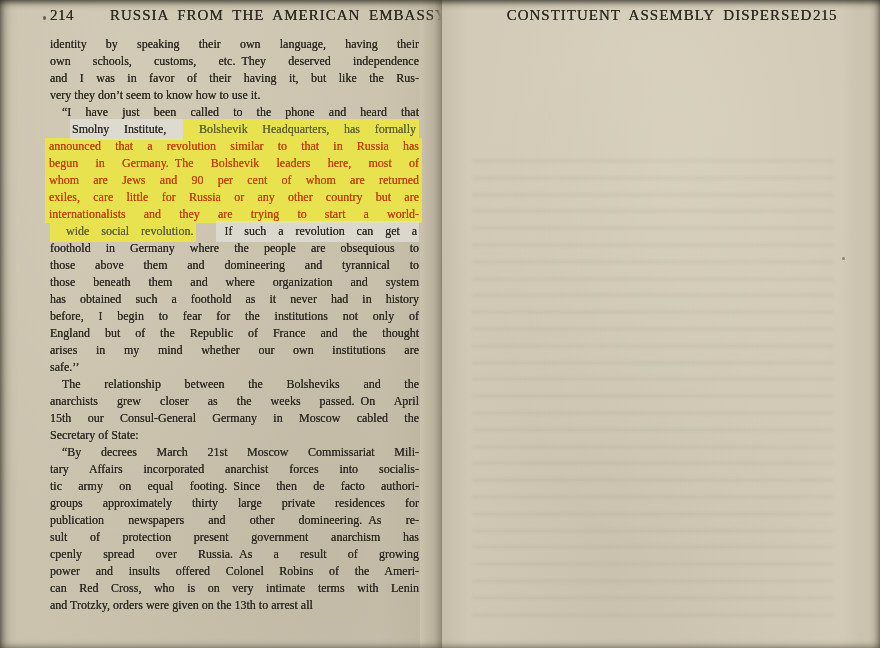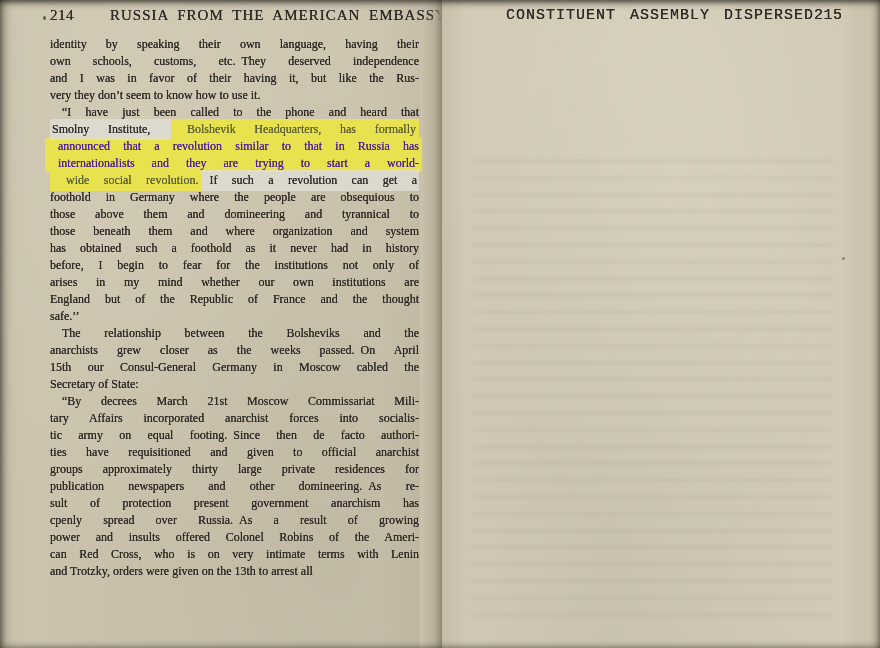--- a/index.html
+++ b/index.html
@@ -20,21 +20,20 @@
       radial-gradient(ellipse at 30% 15%, rgba(255,250,232,0.12), transparent 60%),
       radial-gradient(ellipse at 80% 85%, rgba(90,84,66,0.10), transparent 65%),
       linear-gradient(90deg,#beb6a1 0,#cbc3ae 18px,#cdc5b0 380px,#c3bba6 442px);
   }
   .page-right {
     left:442px; width:417px;
     background:
       radial-gradient(ellipse at 55% 25%, rgba(255,252,238,0.14), transparent 60%),
       radial-gradient(ellipse at 40% 90%, rgba(95,89,72,0.08), transparent 65%),
       linear-gradient(90deg,#c7bfaa 0,#d3cbb7 26px,#d2cab6 400px,#c2baa6 438px);
-    font-family: Liberation Mono, monospace;
   }
   
   .ghost-lines {
     position:absolute; left:30px; right:26px; top:150px; bottom:30px;
     background:repeating-linear-gradient(180deg,
       transparent 0 9px, rgba(108,102,84,0.055) 9px 13px, transparent 13px 16.8px);
     filter:blur(1px);
     pointer-events:none;
   }
   
@@ -81,31 +80,32 @@
   .body {
     position:absolute;
     font-size:12px;
     text-shadow:0 0 0.5px currentColor;
   }
   .body-left  { left:50px; top:36px; width:369px; line-height:17px;   }
   .tline { text-align:justify; text-align-last:justify; }
   .tline.last { text-align-last:left; }
   .tline.indent { text-indent:12px; }
   .l-hl {
-    background:#e9e24f; color:#4c1d95;
-    margin-left:-5px; padding-left:13px;
+    background:#e9e24f; color:#c2410c;
+    margin-left:-5px; padding-left:4px;
     margin-right:-3px; padding-right:3px;
   }
   .seg-hl {
     background:#e9e24f; color:#5c6233;
     padding:3px 3px 4px 16px;
   }
   .seg-pale {
     background:rgba(224,223,216,0.75);
     padding:3px 2px 4px 2px;
+    margin-left:20px;
   }
 </style>
 </head>
 <body>
 
 <div class="photo">
 
   <div class="page page-left">
     <div class="runhead runhead-left">
       <span class="speck"></span>
@@ -113,38 +113,40 @@
       <span class="title">RUSSIA FROM THE AMERICAN EMBASSY</span>
     </div>
     <div class="body body-left" id="left-body">
         <div class="tline"><span>identity by speaking their own language, having their</span></div>
         <div class="tline"><span>own schools, customs, etc. They deserved independence</span></div>
         <div class="tline"><span>and I was in favor of their having it, but like the Rus-</span></div>
         <div class="tline last"><span>very they don’t seem to know how to use it.</span></div>
         <div class="tline indent"><span>“I have just been called to the phone and heard that</span></div>
         <div class="tline"><span class="seg-pale">Smolny Institute, </span><span class="seg-hl">Bolshevik Headquarters, has formally</span></div>
         <div class="tline l-hl"><span>announced that a revolution similar to that in Russia has</span></div>
+        <div class="tline l-hl"><span>begun in Germany. The Bolshevik leaders here, most of</span></div>
+        <div class="tline l-hl"><span>whom are Jews and 90 per cent of whom are returned</span></div>
+        <div class="tline l-hl"><span>exiles, care little for Russia or any other country but are</span></div>
         <div class="tline l-hl"><span>internationalists and they are trying to start a world-</span></div>
         <div class="tline"><span class="seg-hl">wide social revolution.</span><span class="seg-pale"> If such a revolution can get a</span></div>
         <div class="tline"><span>foothold in Germany where the people are obsequious to</span></div>
         <div class="tline"><span>those above them and domineering and tyrannical to</span></div>
         <div class="tline"><span>those beneath them and where organization and system</span></div>
         <div class="tline"><span>has obtained such a foothold as it never had in history</span></div>
         <div class="tline"><span>before, I begin to fear for the institutions not only of</span></div>
+        <div class="tline"><span>England but of the Republic of France and the thought</span></div>
         <div class="tline"><span>arises in my mind whether our own institutions are</span></div>
-        <div class="tline"><span>England but of the Republic of France and the thought</span></div>
         <div class="tline last"><span>safe.’’</span></div>
         <div class="tline indent"><span>The relationship between the Bolsheviks and the</span></div>
         <div class="tline"><span>anarchists grew closer as the weeks passed. On April</span></div>
         <div class="tline"><span>15th our Consul-General Germany in Moscow cabled the</span></div>
         <div class="tline last"><span>Secretary of State:</span></div>
         <div class="tline indent"><span>“By decrees March 21st Moscow Commissariat Mili-</span></div>
         <div class="tline"><span>tary Affairs incorporated anarchist forces into socialis-</span></div>
         <div class="tline"><span>tic army on equal footing. Since then de facto authori-</span></div>
-        <div class="tline"><span>ties have requisitioned and given to official anarchist</span></div>
         <div class="tline"><span>groups approximately thirty large private residences for</span></div>
         <div class="tline"><span>publication newspapers and other domineering. As re-</span></div>
         <div class="tline"><span>sult of protection present government anarchism has</span></div>
         <div class="tline"><span>cpenly spread over Russia. As a result of growing</span></div>
         <div class="tline"><span>power and insults offered Colonel Robins of the Ameri-</span></div>
         <div class="tline"><span>can Red Cross, who is on very intimate terms with Lenin</span></div>
         <div class="tline last"><span>and Trotzky, orders were given on the 13th to arrest all</span></div>
       </div>
   </div>
 

